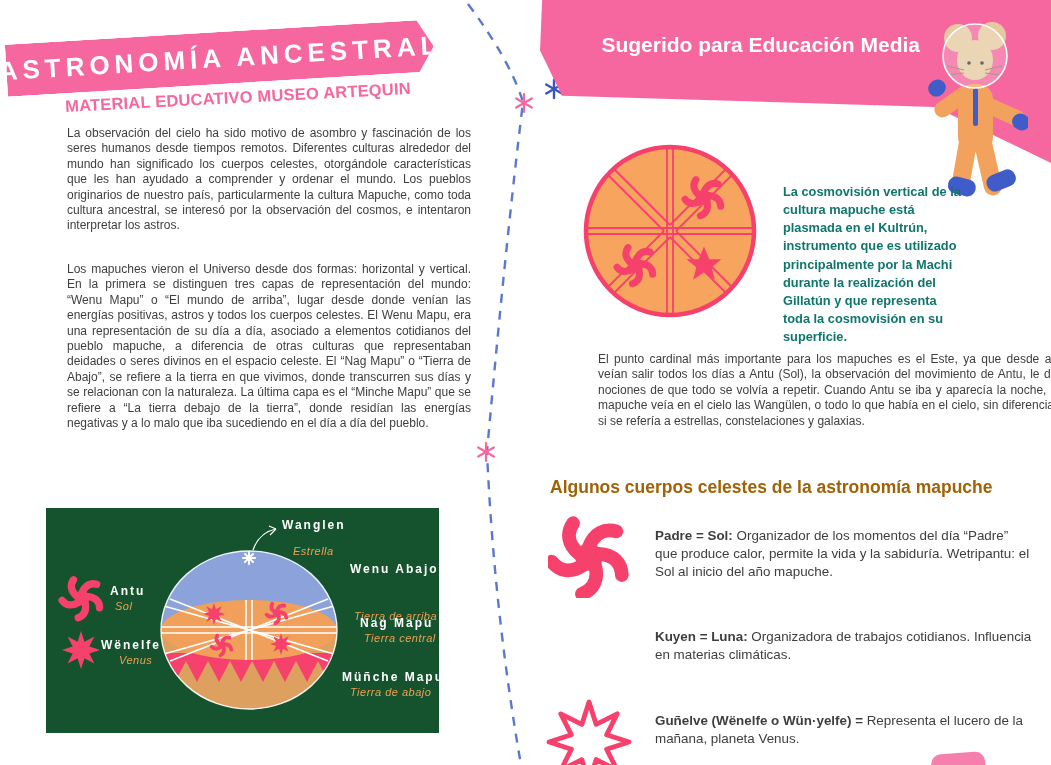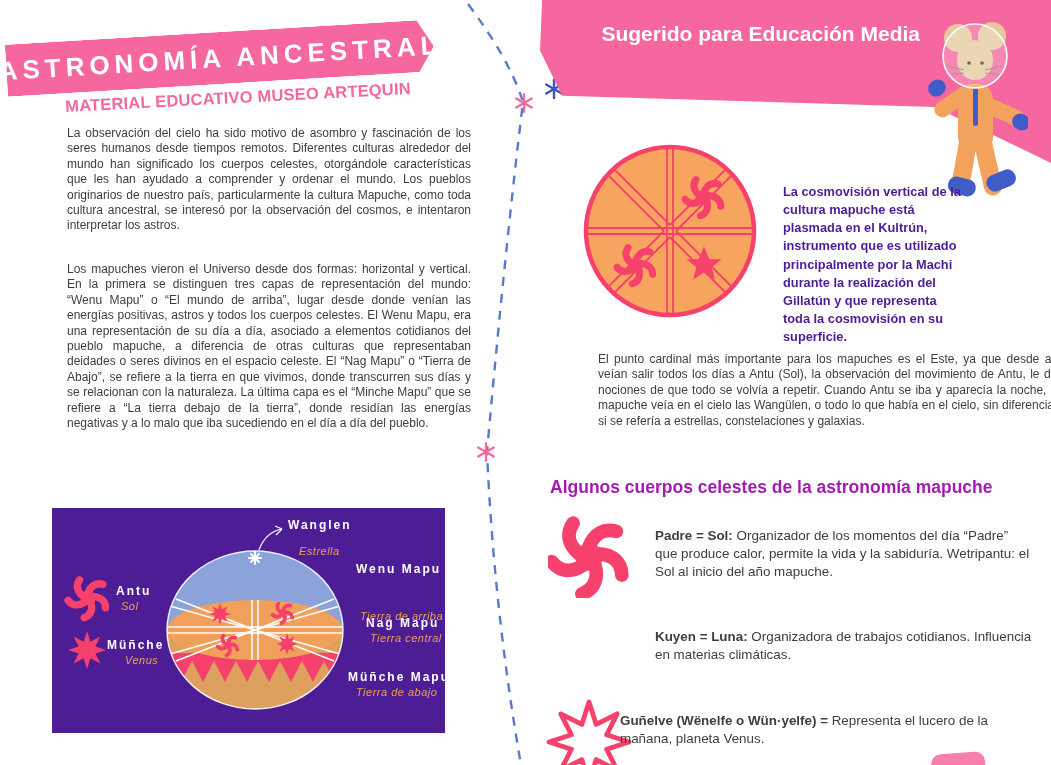--- a/index.html
+++ b/index.html
@@ -10,33 +10,33 @@
   .banner-left{left:6px;top:32px;width:428px;height:52px;background:#f5679e;
     transform:rotate(-3.4deg);clip-path:polygon(0 0,96.3% 0,100% 52%,96.3% 100%,0 100%);
     display:flex;align-items:center;justify-content:center;}
   .banner-left-title{color:#fff;font-size:26px;font-weight:bold;letter-spacing:5px;white-space:nowrap;}
   .banner-left-sub{left:48px;top:88px;width:380px;text-align:center;color:#f5679e;
     font-size:16.5px;font-weight:bold;transform:rotate(-3deg);letter-spacing:.2px;white-space:nowrap;}
   .para{font-size:12px;line-height:1.285;text-align:justify;color:#3e3e3e;}
   .p1{left:67px;top:126px;width:404px;}
   .p2{left:67px;top:262px;width:404px;}
   .p3{left:67px;top:744px;width:420px;text-align:left;margin-top:19px;}
-  .bluebox{left:52px;top:508px;width:393px;height:225px;background:#4c1d95;}
+  .bluebox{left:46px;top:508px;width:393px;height:225px;background:#14532d;}
   .boxlabel{position:absolute;color:#fff;font-weight:bold;font-size:12px;letter-spacing:2px;white-space:nowrap;}
   .boxsub{position:absolute;color:#f0a055;font-style:italic;font-size:11px;letter-spacing:.5px;white-space:nowrap;}
   
   
   .banner-right{left:528px;top:0;width:523px;height:168px;background:#f5679e;
     clip-path:polygon(2.7% 0,100% 0,100% 97%,77.8% 63.7%,6.5% 57%,2.3% 30%);}
   .banner-right-text{left:560px;top:16px;width:360px;text-align:right;color:#fff;}
   .brt1{font-size:27px;font-weight:bold;letter-spacing:.5px;}
-  .brt2{font-size:21px;font-weight:bold;margin-top:6px;}
-  .kultrun-caption{left:783px;top:183px;width:180px;font-size:12.8px;font-weight:bold;line-height:1.42;color:#4c1d95;}
+  .brt2{font-size:21px;font-weight:bold;margin-top:17px;}
+  .kultrun-caption{left:783px;top:183px;width:180px;font-size:12.8px;font-weight:bold;line-height:1.42;color:#0f766e;}
   .pright{left:550px;top:352px;width:462px;margin-left:48px;}
-  .heading-pink{left:550px;top:477px;width:470px;color:#a21caf;font-size:17.5px;font-weight:bold;white-space:nowrap;}
+  .heading-pink{left:550px;top:477px;width:470px;color:#a16207;font-size:17.5px;font-weight:bold;white-space:nowrap;}
   .item-text{font-size:13.4px;line-height:1.35;color:#3e3e3e;}
   .item-text b{font-weight:bold;}
   .blob-br{left:931px;top:753px;width:54px;height:14px;background:#f77fae;border-radius:10px 10px 0 0;transform:rotate(-4deg);}
 </style>
 </head>
 <body>
 
 <div id="page">
 
   <div>
@@ -136,23 +136,23 @@
 
         <g transform="translate(35,142) scale(0.95)" fill="#f6416c">
           <polygon points="0,-20 3.6,-8.8 14.1,-14.1 8.8,-3.6 20,0 8.8,3.6 14.1,14.1 3.6,8.8 0,20 -3.6,8.8 -14.1,14.1 -8.8,3.6 -20,0 -8.8,-3.6 -14.1,-14.1 -3.6,-8.8"></polygon>
         </g>
       </svg>
       
       <div class="boxlabel" style="left:236px;top:10px;">Wanglen</div>
       <div class="boxsub" style="left:247px;top:26px;margin-top:11px;">Estrella</div>
       <div class="boxlabel" style="left:64px;top:76px;">Antu</div>
       <div class="boxsub" style="left:69px;top:92px;">Sol</div>
-      <div class="boxlabel" style="left:55px;top:130px;">Müñche</div>
+      <div class="boxlabel" style="left:55px;top:130px;">Wënelfe</div>
       <div class="boxsub" style="left:73px;top:146px;">Venus</div>
-      <div class="boxlabel" style="left:304px;top:54px;">Wenu Mapu</div>
+      <div class="boxlabel" style="left:304px;top:54px;">Wenu Abajo</div>
       <div class="boxsub" style="left:308px;top:70px;margin-top:32px;">Tierra de arriba</div>
       <div class="boxlabel" style="left:314px;top:108px;">Nag Mapu</div>
       <div class="boxsub" style="left:318px;top:124px;font-style:italic;">Tierra central</div>
       <div class="boxlabel" style="left:296px;top:162px;">Müñche Mapu</div>
       <div class="boxsub" style="left:304px;top:178px;">Tierra de abajo</div>
     </div>
 
     <div class="abs para p3">En la segunda, la forma vertical, está asociada al Nag Mapu, que</div>
   </div>
 
@@ -295,21 +295,21 @@
       </svg>
       <div class="abs item-text" style="left:655px;top:628px;width:378px;">
         <b>Kuyen = Luna:</b><span> Organizadora de trabajos cotidianos. Influencia en materias climáticas.</span>
       </div>
     </div>
 
     <div>
       <svg class="abs" style="left:543px;top:696px;" width="92" height="92" viewBox="-23 -23 46 46">
         <polygon fill="#ffffff" stroke="#f6416c" stroke-width="2.4" stroke-linejoin="round" points="0,-20 3.6,-8.8 14.1,-14.1 8.8,-3.6 20,0 8.8,3.6 14.1,14.1 3.6,8.8 0,20 -3.6,8.8 -14.1,14.1 -8.8,3.6 -20,0 -8.8,-3.6 -14.1,-14.1 -3.6,-8.8"></polygon>
       </svg>
-      <div class="abs item-text" style="left:620px;top:712px;width:378px;">
+      <div class="abs item-text" style="left:655px;top:712px;width:378px;">
         <b>Guñelve (Wënelfe o Wün·yelfe) =</b><span> Representa el lucero de la mañana, planeta Venus.</span>
       </div>
     </div>
 
     <div class="abs blob-br"></div>
   </div>
 
 </div>
 
 </body></html>

